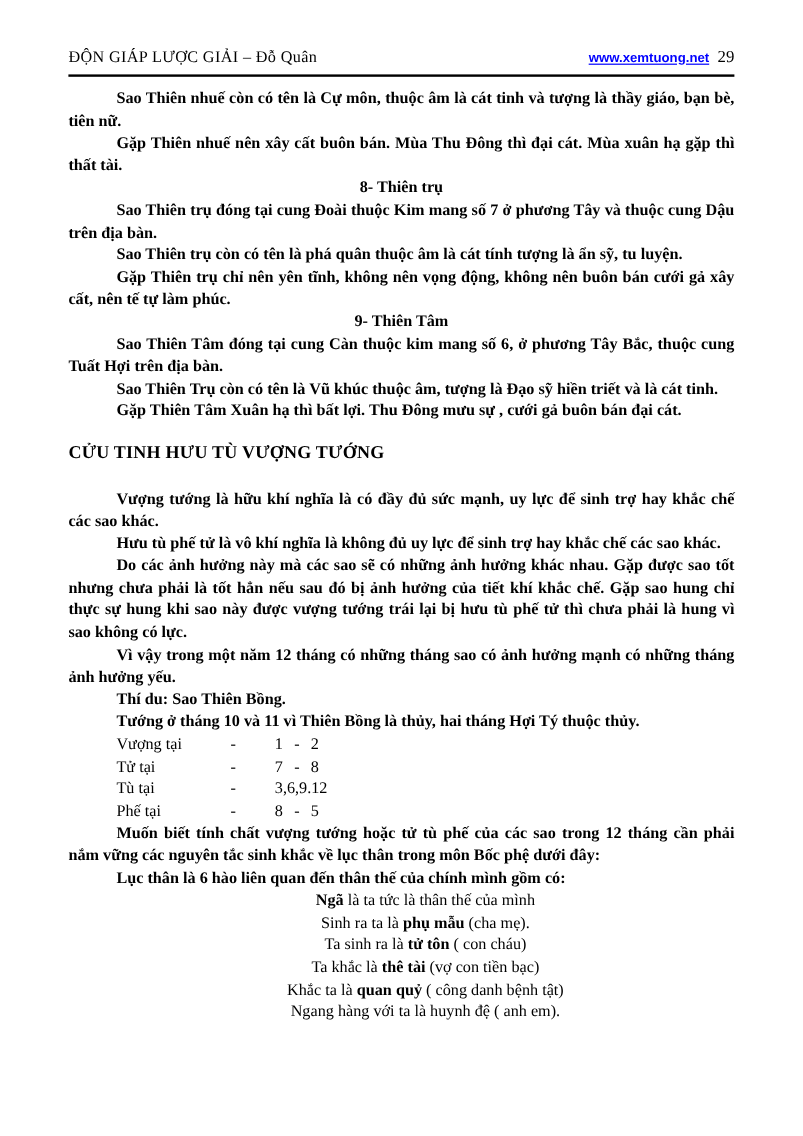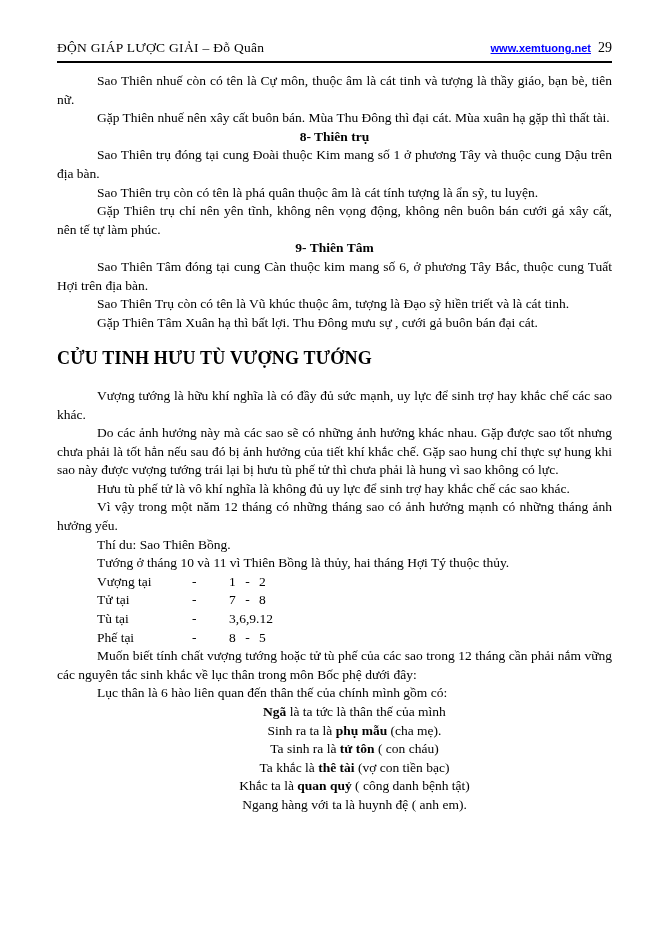--- a/index.html
+++ b/index.html
@@ -27,25 +27,25 @@
   }
   .page-num { font-size: 14px; margin-left: 7px; }
   .rule { height: 0; border-top: 2px solid #000000; margin-top: 5px; }
   .body-text {
     margin-top: 9px;
     font-size: 13.5px;
     line-height: 18.6px;
     text-align: justify;
   }
   p { margin: 0; }
-  .para { text-indent: 40px; }
+  .para { text-indent: 40px; font-weight: bold; }
   .subhead { font-weight: bold; text-align: center; }
   .section-heading {
     font-family: "Liberation Serif", serif;
-    font-size: 18px; font-weight: bold;
+    font-size: 15px; font-weight: bold;
     letter-spacing: 0.2px;
     margin: 17px 0 19px 0;
     text-align: left;
   }
   .rate-table { text-align: left; }
   .rate-row { padding-left: 40px; }
   .rate-label { display: inline-block; width: 95px; }
   .rate-dash  { display: inline-block; width: 37px; }
   .rate-value { word-spacing: 6px; }
   .luc-than { text-align: center; }
@@ -65,33 +65,33 @@
     </span>
   </div>
 
   <div class="rule"></div>
 
   <div class="body-text">
 
     <p class="para">Sao Thiên nhuế còn có tên là Cự môn, thuộc âm là cát tinh và tượng là thầy giáo, bạn bè, tiên nữ.</p>
     <p class="para">Gặp Thiên nhuế nên xây cất buôn bán. Mùa Thu Đông thì đại cát. Mùa xuân hạ gặp thì thất tài.</p>
     <p class="subhead">8- Thiên trụ</p>
-    <p class="para">Sao Thiên trụ đóng tại cung Đoài thuộc Kim mang số 1 ở phương Tây và thuộc cung Dậu trên địa bàn.</p>
+    <p class="para">Sao Thiên trụ đóng tại cung Đoài thuộc Kim mang số 7 ở phương Tây và thuộc cung Dậu trên địa bàn.</p>
     <p class="para">Sao Thiên trụ còn có tên là phá quân thuộc âm là cát tính tượng là ẩn sỹ, tu luyện.</p>
     <p class="para">Gặp Thiên trụ chỉ nên yên tĩnh, không nên vọng động, không nên buôn bán cưới gả xây cất, nên tế tự làm phúc.</p>
     <p class="subhead">9- Thiên Tâm</p>
     <p class="para">Sao Thiên Tâm đóng tại cung Càn thuộc kim mang số 6, ở phương Tây Bắc, thuộc cung Tuất Hợi trên địa bàn.</p>
     <p class="para">Sao Thiên Trụ còn có tên là Vũ khúc thuộc âm, tượng là Đạo sỹ hiền triết và là cát tinh.</p>
     <p class="para">Gặp Thiên Tâm Xuân hạ thì bất lợi. Thu Đông mưu sự , cưới gả buôn bán đại cát.</p>
 
     <h2 class="section-heading">CỬU TINH HƯU TÙ VƯỢNG TƯỚNG</h2>
 
     <p class="para">Vượng tướng là hữu khí nghĩa là có đầy đủ sức mạnh, uy lực để sinh trợ hay khắc chế các sao khác.</p>
+    <p class="para">Hưu tù phế tử là vô khí nghĩa là không đủ uy lực để sinh trợ hay khắc chế các sao khác.</p>
     <p class="para">Do các ảnh hưởng này mà các sao sẽ có những ảnh hưởng khác nhau. Gặp được sao tốt nhưng chưa phải là tốt hẳn nếu sau đó bị ảnh hưởng của tiết khí khắc chế. Gặp sao hung chỉ thực sự hung khi sao này được vượng tướng trái lại bị hưu tù phế tử thì chưa phải là hung vì sao không có lực.</p>
-    <p class="para">Hưu tù phế tử là vô khí nghĩa là không đủ uy lực để sinh trợ hay khắc chế các sao khác.</p>
     <p class="para">Vì vậy trong một năm 12 tháng có những tháng sao có ảnh hưởng mạnh có những tháng ảnh hưởng yếu.</p>
     <p class="para">Thí du: Sao Thiên Bồng.</p>
     <p class="para">Tướng ở tháng 10 và 11 vì Thiên Bồng là thủy, hai tháng Hợi Tý thuộc thủy.</p>
 
     <div class="rate-table">
       <div class="rate-row">
         <span class="rate-label">Vượng tại</span><span class="rate-dash">-</span><span class="rate-value">1 - 2</span>
       </div>
       <div class="rate-row">
         <span class="rate-label">Tử tại</span><span class="rate-dash">-</span><span class="rate-value">7 - 8</span>

